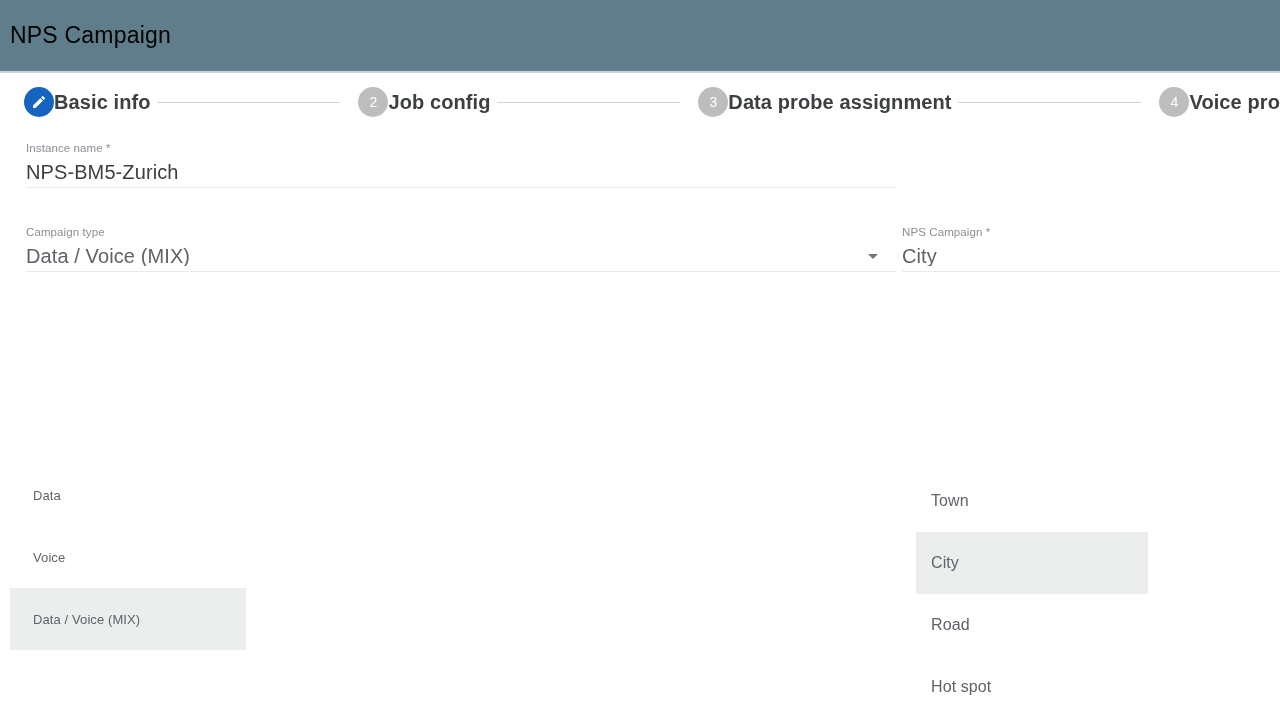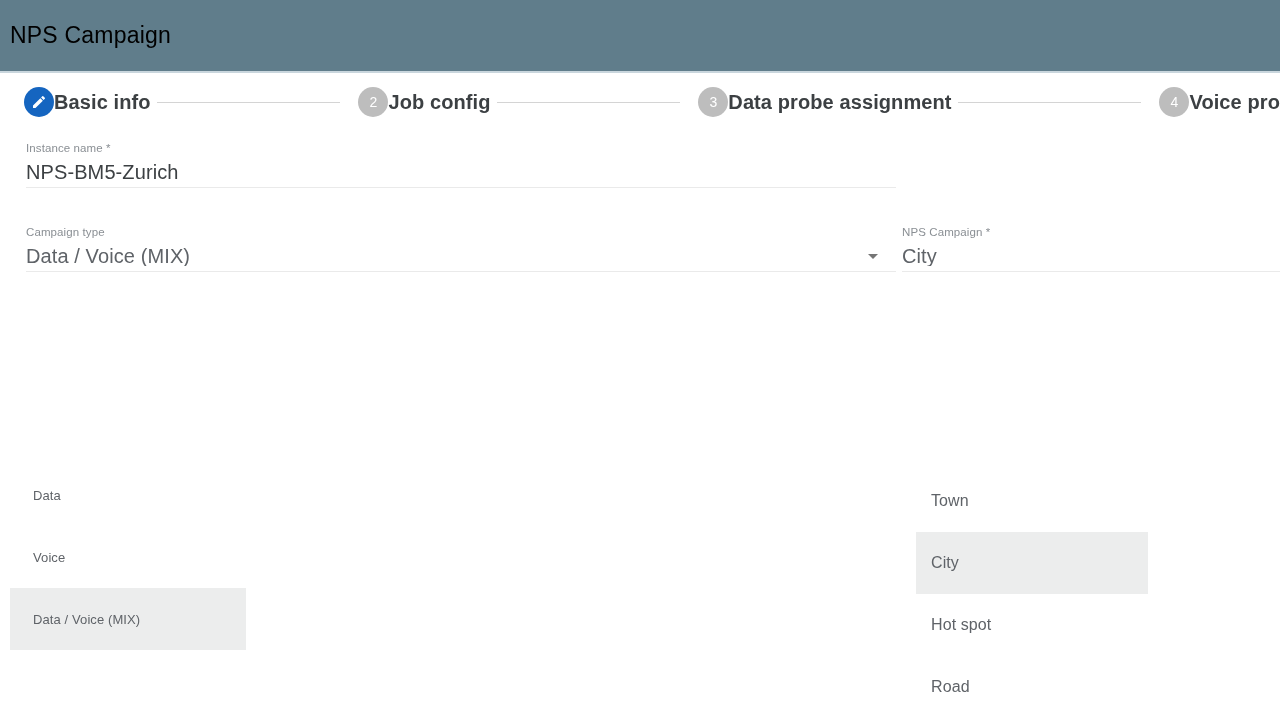--- a/index.html
+++ b/index.html
@@ -259,21 +259,21 @@
   </div>
 
   <div class="dd dd-right">
     <div class="dd-option">
       <span>Town</span>
     </div>
     <div class="dd-option selected">
       <span>City</span>
     </div>
     <div class="dd-option">
+      <span>Road</span>
+    </div>
+    <div class="dd-option">
       <span>Hot spot</span>
     </div>
-    <div class="dd-option">
-      <span>Road</span>
-    </div>
 
   </div>
 
 </div>
 
 </body></html>

